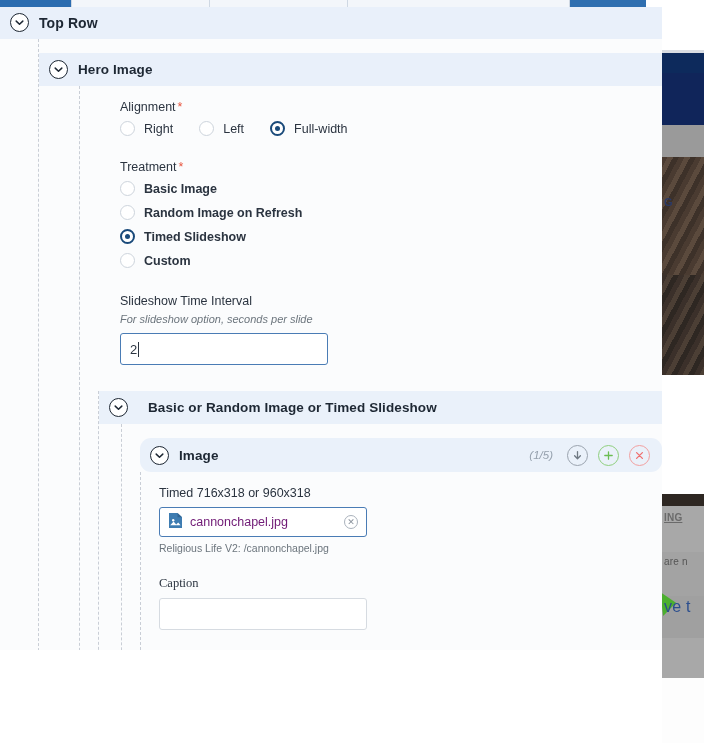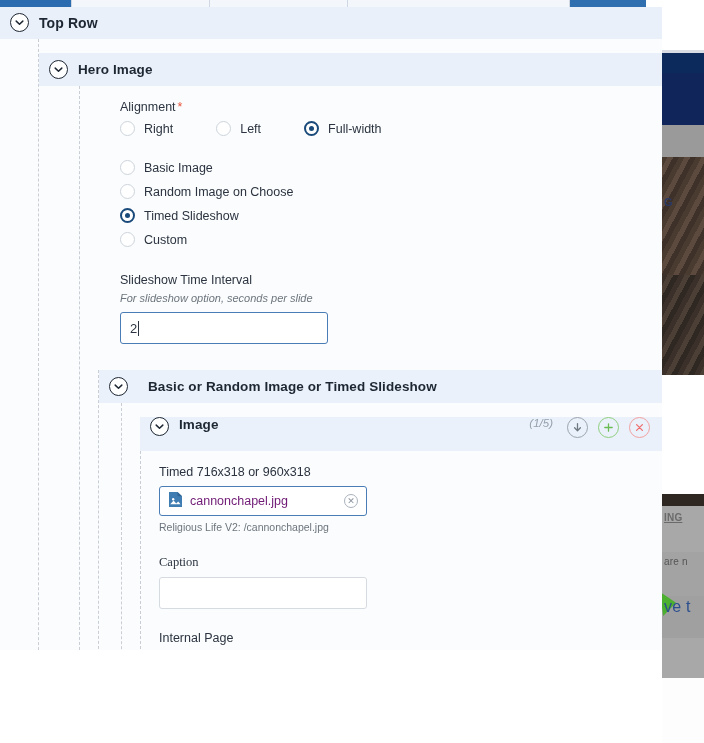--- a/index.html
+++ b/index.html
@@ -123,23 +123,23 @@
   .field { margin-bottom: 14px; }
   .flabel {
     font-size: 12.5px; color: #2b3440; margin-bottom: 7px; display: block;
   }
   .req { color: #e8553f; margin-left: 2px; }
   .fhelp {
     font-size: 11px; color: #6c757d; font-style: italic;
     margin: -2px 0 8px 0; display: block;
   }
 
-  .radio-row { display: flex; align-items: center; gap: 43px; }
+  .radio-row { display: flex; align-items: center; gap: 26px; }
   .radio-opt { display: flex; align-items: center; gap: 9px; cursor: pointer; }
-  .radio-col .radio-opt { margin-bottom: 9px; }
+  .radio-col .radio-opt { margin-bottom: 9px; font-weight: bold; }
 
   .radio {
     width: 15px; height: 15px; flex: 0 0 15px;
     border-radius: 50%;
     border: 1.5px solid #cdd4dc;
     background: #fff;
   }
   .radio.on {
     border: 2.5px solid #1a4a7a;
     background: #fff;
@@ -207,24 +207,25 @@
     border-radius: 3px;
     background: #fff;
     display: flex; align-items: center;
     padding: 0 8px; gap: 8px;
     cursor: pointer;
   }
   .choose-label { font-size: 13px; color: #3e6a97; }
 
   
   .item-header {
-    display: flex; 
+    display: flex; align-items: center;
     background: #eaf1fa;
     height: 34px; padding: 0 12px 0 10px;
     gap: 10px;
+    border-radius: 11px;
   }
   .item-spacer { flex: 1; }
   .counter {
     font-size: 11.5px; color: #95a0ad; font-style: italic;
     margin-right: 4px;
   }
   .icon-btn {
     width: 21px; height: 21px; flex: 0 0 21px;
     border-radius: 50%;
     display: flex; align-items: center; justify-content: center;
@@ -314,28 +315,31 @@
                     <span class="radio-label">Left</span>
                   </label>
                   <label class="radio-opt">
                     <span class="radio on"></span>
                     <span class="radio-label">Full-width</span>
                   </label>
                 </div>
               </div>
 
               <div class="field" style="margin-top:24px;">
+                <span class="flabel">
+                  <span>Treatment</span><span class="req">*</span>
+                </span>
                 <div class="radio-col">
                   <label class="radio-opt">
                     <span class="radio"></span>
                     <span class="radio-label">Basic Image</span>
                   </label>
                   <label class="radio-opt">
                     <span class="radio"></span>
-                    <span class="radio-label">Random Image on Choose</span>
+                    <span class="radio-label">Random Image on Refresh</span>
                   </label>
                   <label class="radio-opt">
                     <span class="radio on"></span>
                     <span class="radio-label">Timed Slideshow</span>
                   </label>
                   <label class="radio-opt">
                     <span class="radio"></span>
                     <span class="radio-label">Custom</span>
                   </label>
                 </div>

